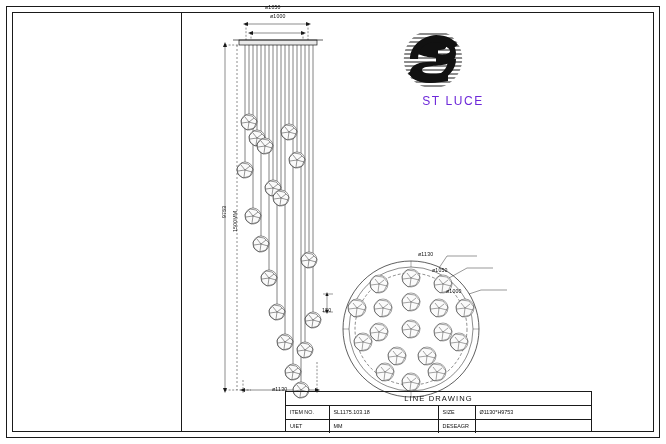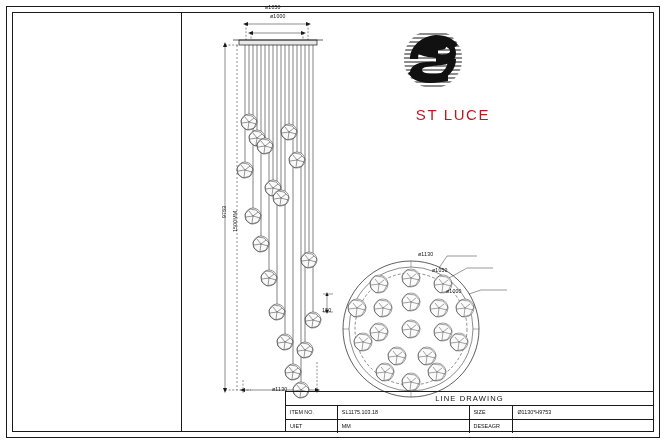--- a/index.html
+++ b/index.html
@@ -50,44 +50,43 @@
   .brand-logo {
     position: absolute;
     left: 14px; top: 0;
     width: 62px; height: 62px;
   }
   .brand-name {
     position: absolute;
     left: 0; top: 66px;
     width: 130px;
     text-align: center;
-    font-size: 15px;
+    font-size: 12px;
     letter-spacing: 1.6px;
-    color: #b91c1c;
-    margin-top: 12px;
+    color: #6d28d9;
   }
 
   
   .dim {
     position: absolute;
     font-size: 5.2px;
     color: #111;
     white-space: nowrap;
     letter-spacing: .2px;
   }
   .dim-rot {
     transform-origin: 0 0;
     transform: rotate(-90deg);
   }
 
   
   .titleblock {
     position: absolute;
     left: 285px; top: 391px;
-    width: 369px; height: 41px;
+    width: 307px; height: 41px;
     border: 1px solid #1a1a1a;
     box-sizing: border-box;
     font-size: 5.4px;
     color: #111;
   }
   .tb-title {
     height: 13px;
     border-bottom: 1px solid #1a1a1a;
     display: flex;
     align-items: center;

